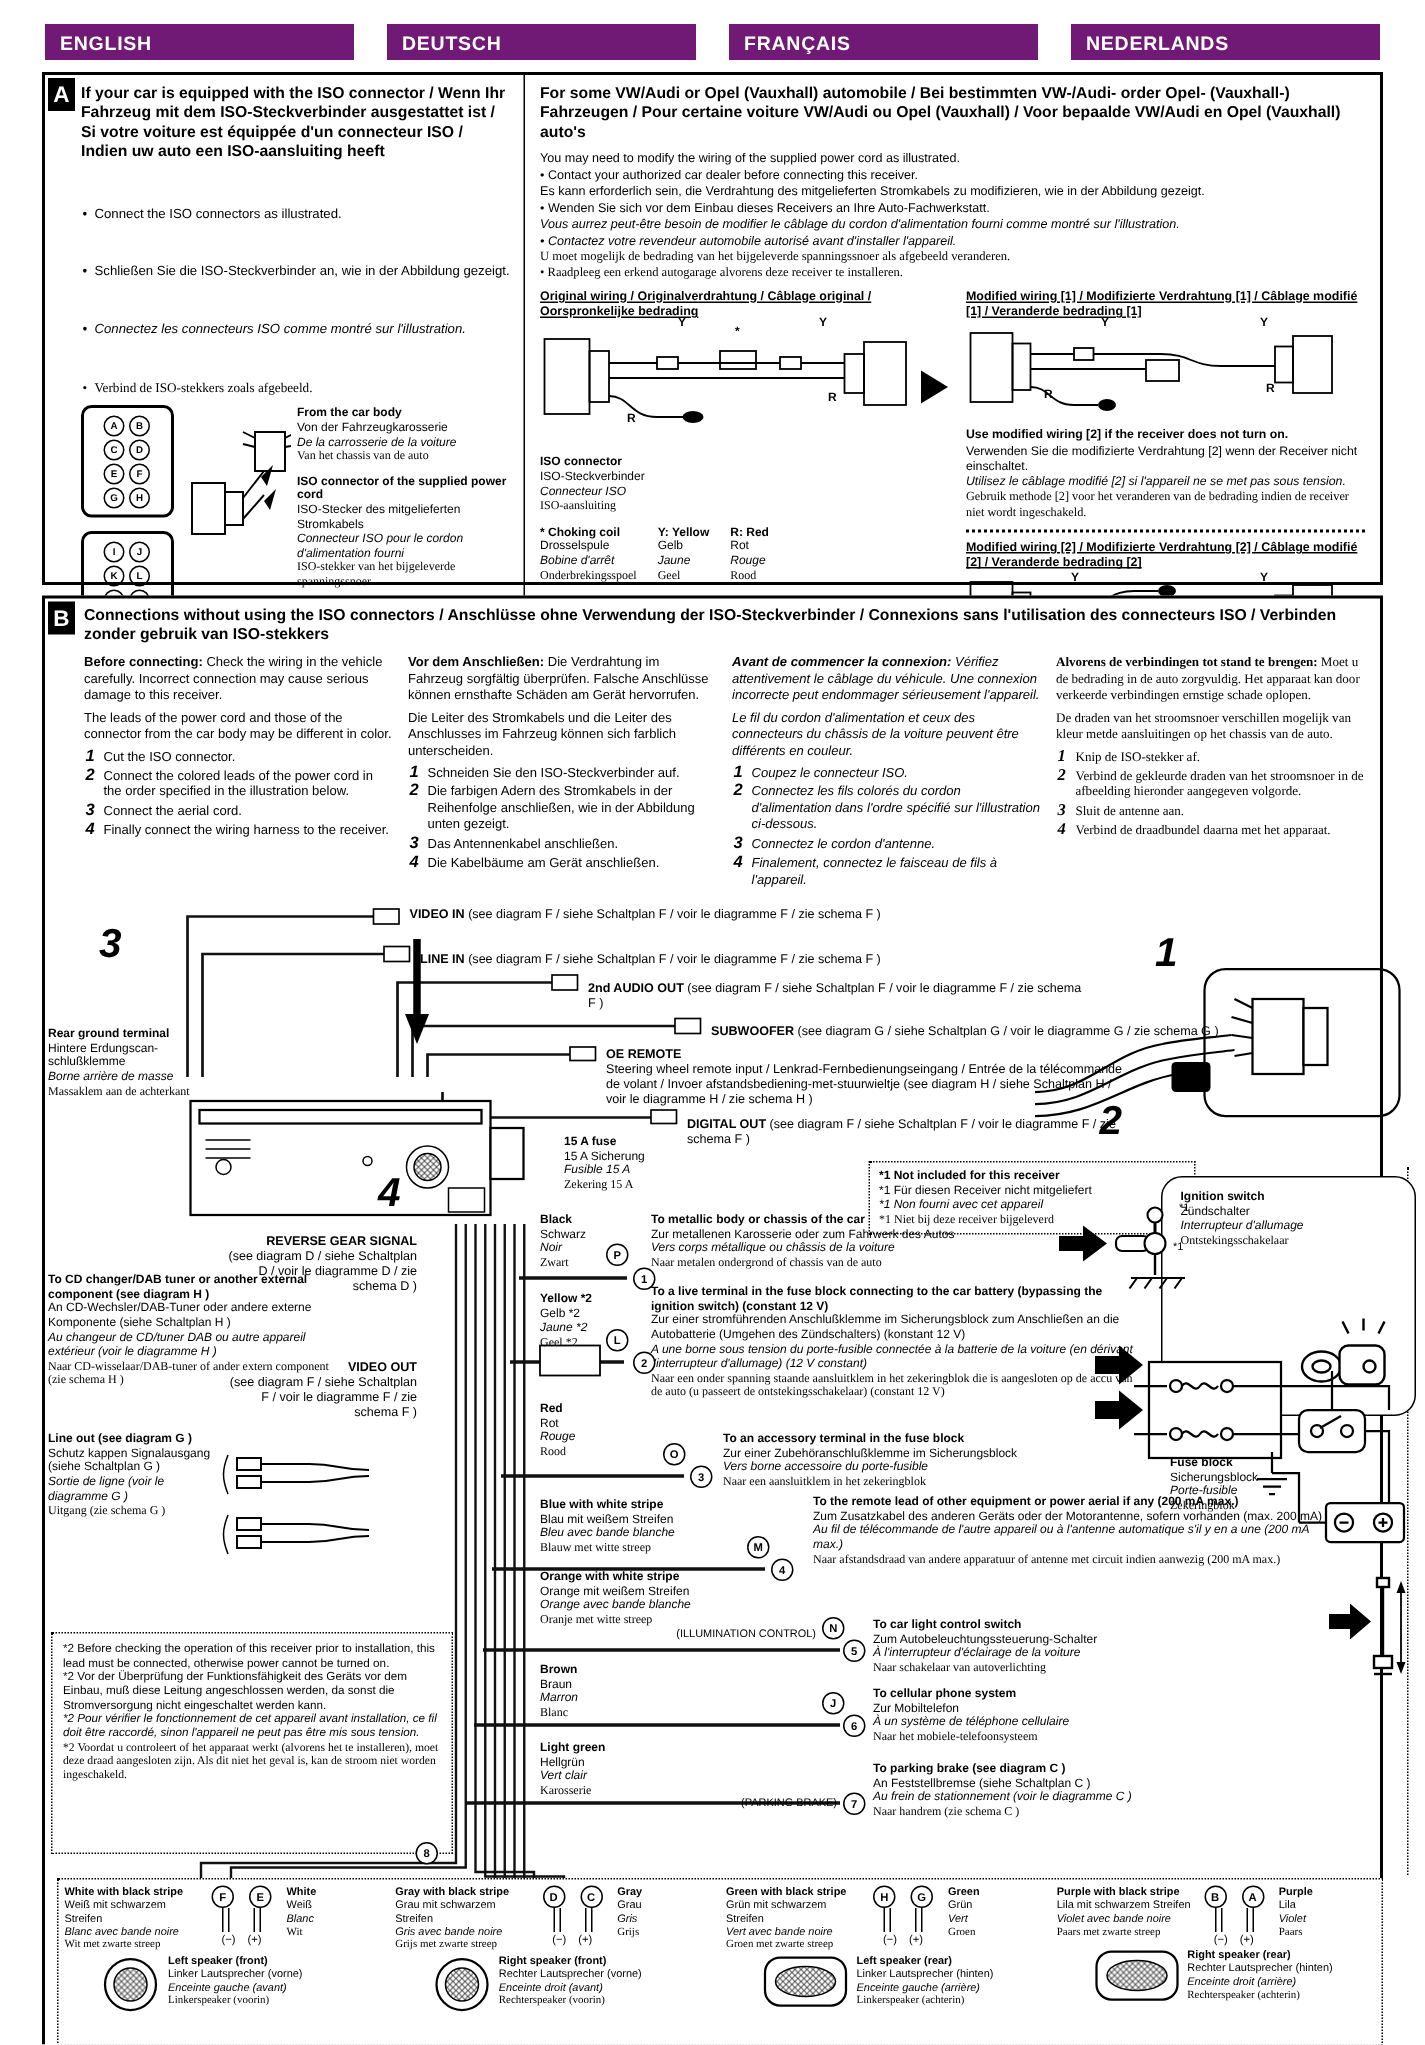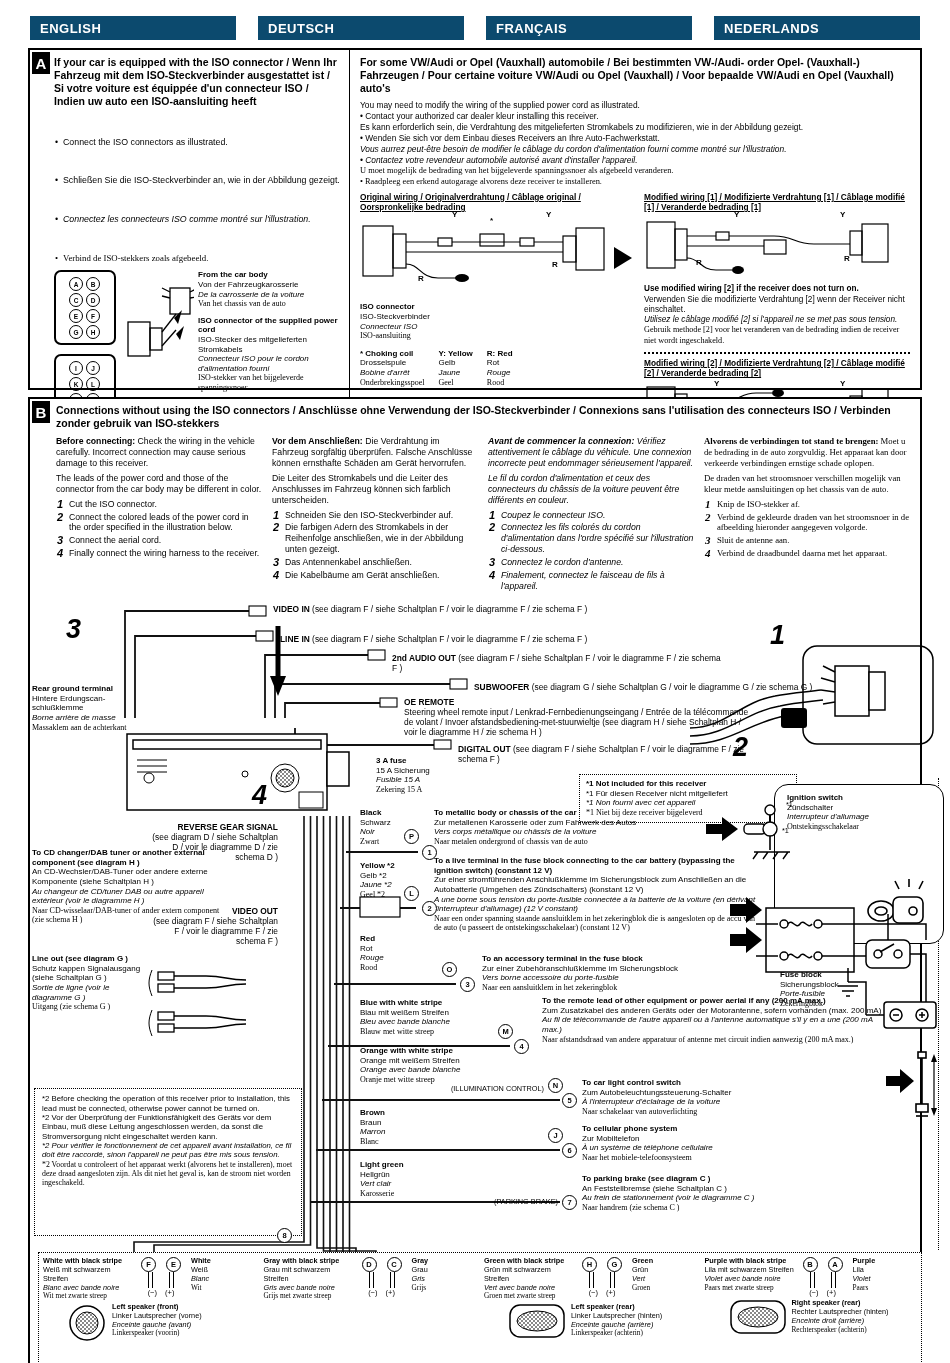--- a/index.html
+++ b/index.html
@@ -1,20 +1,20 @@
 <!DOCTYPE html>
 <html><head>
 <meta charset="utf-8">
 <style>
   html,body{margin:0;padding:0;background:#fff;color:#000;
     font-family:"Liberation Sans","DejaVu Sans",sans-serif;}
   .page{position:relative;width:950px;height:1363px;background:#fff;overflow:hidden;}
   
   .tabs{display:flex;gap:22px;padding:16px 30px 6px 30px;}
-  .tab{background:#0c4a6e;color:#fff;font-weight:bold;font-size:13px;width:206px;height:24px;
+  .tab{background:#701a75;color:#fff;font-weight:bold;font-size:13px;width:206px;height:24px;
     display:flex;align-items:center;padding-left:10px;box-sizing:border-box;letter-spacing:.5px;}
   
   .box{position:relative;border:2px solid #000;margin:0 28px;background:#fff;}
   .sec-label{position:absolute;left:2px;top:2px;width:18px;height:22px;background:#000;color:#fff;
     font-weight:bold;font-size:15px;display:flex;align-items:center;justify-content:center;}
   
   .lbl{font-size:8px;line-height:1.2;}
   .ln{}
   .en{font-weight:bold;}
   .de{}
@@ -175,21 +175,21 @@
             <div class="ln en">View from the lead side</div>
             <div class="ln de">Von der Kabelseite aus gesehen</div>
             <div class="ln fr">Vue à partir du côté des fils</div>
             <div class="ln nl">Gezien vanaf de spanningstoevoerkant</div>
           </div>
       </div>
       <div class="a-right">
         <div class="a-title">For some VW/Audi or Opel (Vauxhall) automobile / Bei bestimmten VW-/Audi- order Opel- (Vauxhall-) Fahrzeugen / Pour certaine voiture VW/Audi ou Opel (Vauxhall) / Voor bepaalde VW/Audi en Opel (Vauxhall) auto's</div>
         <div class="a-body">
             <div class="ln xx">You may need to modify the wiring of the supplied power cord as illustrated.</div>
-            <div class="ln xx">• Contact your authorized car dealer kleur installing this receiver.</div>
+            <div class="ln xx">• Contact your authorized car dealer before connecting this receiver.</div>
             <div class="ln xx">Es kann erforderlich sein, die Verdrahtung des mitgelieferten Stromkabels zu modifizieren, wie in der Abbildung gezeigt.</div>
             <div class="ln xx">• Wenden Sie sich vor dem Einbau dieses Receivers an Ihre Auto-Fachwerkstatt.</div>
             <div class="ln fr">Vous aurrez peut-être besoin de modifier le câblage du cordon d'alimentation fourni comme montré sur l'illustration.</div>
             <div class="ln fr">• Contactez votre revendeur automobile autorisé avant d'installer l'appareil.</div>
             <div class="ln nl">U moet mogelijk de bedrading van het bijgeleverde spanningssnoer als afgebeeld veranderen.</div>
             <div class="ln nl">• Raadpleeg een erkend autogarage alvorens deze receiver te installeren.</div>
           </div>
         <div class="a-diagrams">
           <div>
             <div class="wiring-head">Original wiring / Originalverdrahtung / Câblage original / Oorspronkelijke bedrading</div>
@@ -431,21 +431,21 @@
           <rect x="184" y="40" width="16" height="38" fill="#fff"></rect>
           <path d="M150,40 l-12,-6 M150,50 l-14,-4 M150,60 l-14,-2 M150,70 l-12,2"></path>
           <path d="M5,96 C40,96 55,70 90,64 C105,61 120,60 136,58"></path>
           <path d="M5,104 C42,104 60,80 95,74 C110,71 122,70 138,68"></path>
           <path d="M5,112 C45,112 65,90 100,84"></path>
         </g>
         <rect x="96" y="76" width="26" height="20" fill="#000" rx="3"></rect>
       </svg>
 
       <div class="lbl abs" style="left:346px;top:158px;width:90px;z-index:2">
-          <div class="ln en">3 A fuse</div>
+          <div class="ln en">15 A fuse</div>
           <div class="ln de">15 A Sicherung</div>
           <div class="ln fr">Fusible 15 A</div>
           <div class="ln nl">Zekering 15 A</div>
         </div>
 
       <div class="lbl abs" style="left:2px;top:86px;width:100px;z-index:2">
           <div class="ln en">Rear ground terminal</div>
           <div class="ln de">Hintere Erdungscan-schlußklemme</div>
           <div class="ln fr">Borne arrière de masse</div>
           <div class="ln nl">Massaklem aan de achterkant</div>
@@ -752,20 +752,32 @@
                   <span>(+)</span>
                 </div>
             </div>
             <div class="lbl pos">
                 <div class="ln en">Gray</div>
                 <div class="ln de">Grau</div>
                 <div class="ln fr">Gris</div>
                 <div class="ln nl">Grijs</div>
               </div>
           </div>
+          <div class="spk-bot">
+            <svg width="40" height="40" viewBox="0 0 40 40">
+              <circle cx="20" cy="20" r="17" fill="#fff" stroke="#000" stroke-width="1.5"></circle>
+              <circle cx="20" cy="20" r="11" fill="url(#hatch)" stroke="#000" stroke-width="1"></circle>
+            </svg>
+            <div class="lbl">
+                <div class="ln en">Right speaker (front)</div>
+                <div class="ln de">Rechter Lautsprecher (vorne)</div>
+                <div class="ln fr">Enceinte droit (avant)</div>
+                <div class="ln nl">Rechterspeaker (voorin)</div>
+              </div>
+          </div>
         </div>
 
         <div class="spk">
           <div class="spk-top">
             <div class="lbl neg">
                 <div class="ln en">Green with black stripe</div>
                 <div class="ln de">Grün mit schwarzem Streifen</div>
                 <div class="ln fr">Vert avec bande noire</div>
                 <div class="ln nl">Groen met zwarte streep</div>
               </div>

